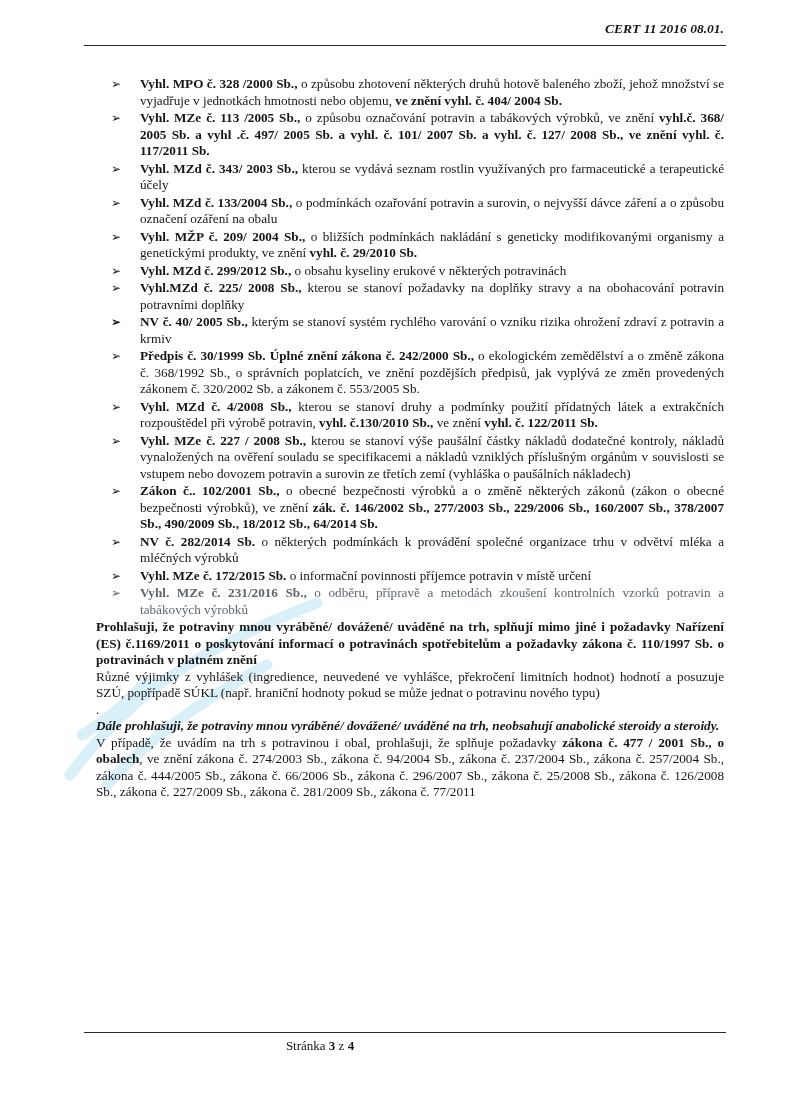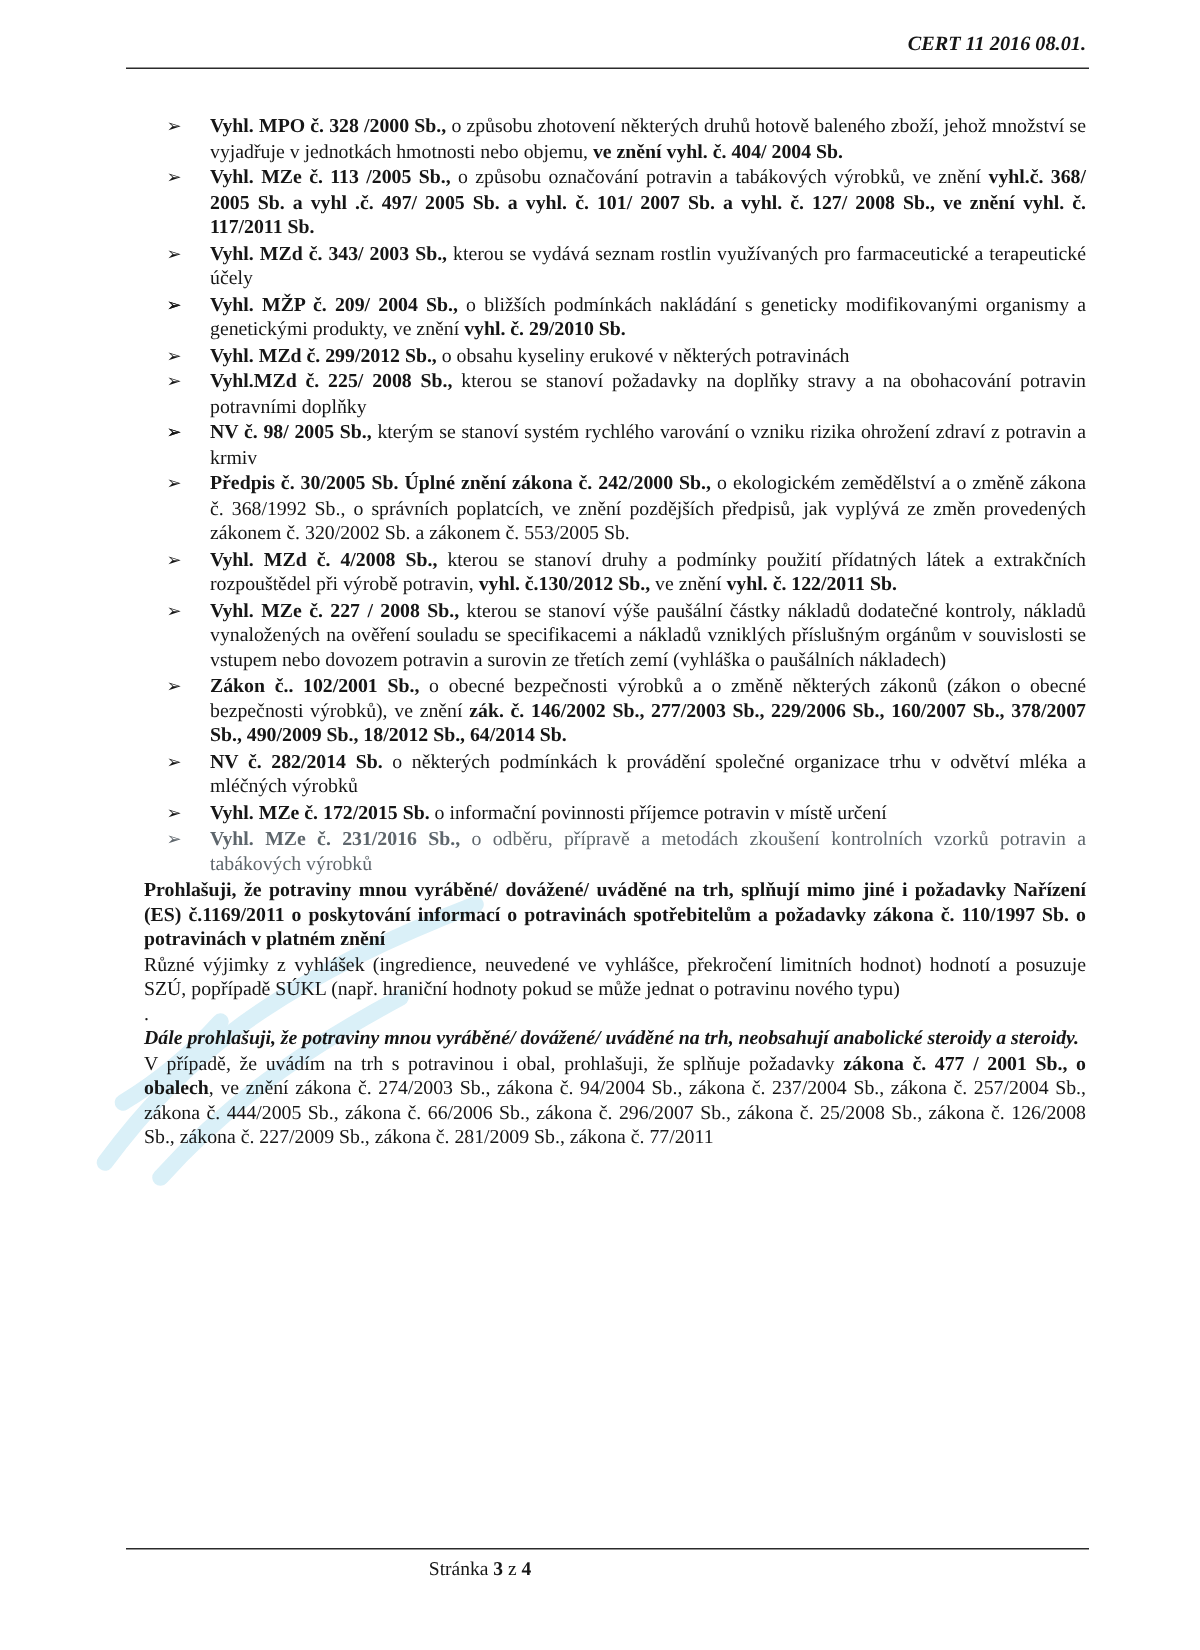--- a/index.html
+++ b/index.html
@@ -61,28 +61,28 @@
       <path d="M55,200 C 100,150 150,115 215,80"></path>
       <path d="M30,150 C 55,135 75,118 95,96"></path>
     </g>
   </svg>
 
   <div class="content">
     <ul class="reglist">
         <li><span class="bullet">➢</span><span><span class="b">Vyhl. MPO č. 328 /2000 Sb.,</span><span> o způsobu zhotovení některých druhů hotově baleného zboží, jehož množství se vyjadřuje v jednotkách hmotnosti nebo objemu, </span><span class="b">ve znění vyhl. č. 404/ 2004 Sb.</span></span></li>
         <li><span class="bullet">➢</span><span><span class="b">Vyhl. MZe č. 113 /2005 Sb.,</span><span> o způsobu označování potravin a tabákových výrobků, ve znění </span><span class="b">vyhl.č. 368/ 2005 Sb. a vyhl .č. 497/ 2005 Sb. a vyhl. č. 101/ 2007 Sb. a vyhl. č. 127/ 2008 Sb., ve znění vyhl. č. 117/2011 Sb.</span></span></li>
         <li><span class="bullet">➢</span><span><span class="b">Vyhl. MZd č. 343/ 2003 Sb.,</span><span> kterou se vydává seznam rostlin využívaných pro farmaceutické a terapeutické účely</span></span></li>
-        <li><span class="bullet">➢</span></li>
+        <li><span class="bullet">➢</span><span><span class="b">Vyhl. MZd č. 133/2004 Sb.,</span><span> o podmínkách ozařování potravin a surovin, o nejvyšší dávce záření a o způsobu označení ozáření na obalu</span></span></li>
         <li><span class="bullet">➢</span><span><span class="b">Vyhl. MŽP č. 209/ 2004 Sb.,</span><span> o bližších podmínkách nakládání s geneticky modifikovanými organismy a genetickými produkty, ve znění </span><span class="b">vyhl. č. 29/2010 Sb.</span></span></li>
         <li><span class="bullet">➢</span><span><span class="b">Vyhl. MZd č. 299/2012 Sb.,</span><span> o obsahu kyseliny erukové v některých potravinách</span></span></li>
         <li><span class="bullet">➢</span><span><span class="b">Vyhl.MZd č. 225/ 2008 Sb.,</span><span> kterou se stanoví požadavky na doplňky stravy a na obohacování potravin potravními doplňky</span></span></li>
         <li><span class="bullet">➢</span></li>
-        <li><span class="bullet">➢</span><span><span class="b">NV č. 98/ 2005 Sb.,</span><span> kterým se stanoví systém rychlého varování o vzniku rizika ohrožení zdraví z potravin a krmiv</span></span></li>
-        <li><span class="bullet">➢</span><span><span class="b">Předpis č. 30/2005 Sb. Úplné znění zákona č. 242/2000 Sb.,</span><span> o ekologickém zemědělství a o změně zákona č. 368/1992 Sb., o správních poplatcích, ve znění pozdějších předpisů, jak vyplývá ze změn provedených zákonem č. 320/2002 Sb. a zákonem č. 553/2005 Sb.</span></span></li>
-        <li><span class="bullet">➢</span><span><span class="b">Vyhl. MZd č. 4/2008 Sb.,</span><span> kterou se stanoví druhy a podmínky použití přídatných látek a extrakčních rozpouštědel při výrobě potravin, </span><span class="b">vyhl. č.130/2012 Sb.,</span><span> ve znění </span><span class="b">vyhl. č. 122/2011 Sb.</span></span></li>
+        <li><span class="bullet">➢</span><span><span class="b">NV č. 40/ 2005 Sb.,</span><span> kterým se stanoví systém rychlého varování o vzniku rizika ohrožení zdraví z potravin a krmiv</span></span></li>
+        <li><span class="bullet">➢</span><span><span class="b">Předpis č. 30/1999 Sb. Úplné znění zákona č. 242/2000 Sb.,</span><span> o ekologickém zemědělství a o změně zákona č. 368/1992 Sb., o správních poplatcích, ve znění pozdějších předpisů, jak vyplývá ze změn provedených zákonem č. 320/2002 Sb. a zákonem č. 553/2005 Sb.</span></span></li>
+        <li><span class="bullet">➢</span><span><span class="b">Vyhl. MZd č. 4/2008 Sb.,</span><span> kterou se stanoví druhy a podmínky použití přídatných látek a extrakčních rozpouštědel při výrobě potravin, </span><span class="b">vyhl. č.130/2010 Sb.,</span><span> ve znění </span><span class="b">vyhl. č. 122/2011 Sb.</span></span></li>
         <li><span class="bullet">➢</span><span><span class="b">Vyhl. MZe č. 227 / 2008 Sb.,</span><span> kterou se stanoví výše paušální částky nákladů dodatečné kontroly, nákladů vynaložených na ověření souladu se specifikacemi a nákladů vzniklých příslušným orgánům v souvislosti se vstupem nebo dovozem potravin a surovin ze třetích zemí (vyhláška o paušálních nákladech)</span></span></li>
         <li><span class="bullet">➢</span><span><span class="b">Zákon č.. 102/2001 Sb.,</span><span> o obecné bezpečnosti výrobků a o změně některých zákonů (zákon o obecné bezpečnosti výrobků), ve znění </span><span class="b">zák. č. 146/2002 Sb., 277/2003 Sb., 229/2006 Sb., 160/2007 Sb., 378/2007 Sb., 490/2009 Sb., 18/2012 Sb., 64/2014 Sb.</span></span></li>
         <li><span class="bullet">➢</span><span><span class="b">NV č. 282/2014 Sb.</span><span> o některých podmínkách k provádění společné organizace trhu v odvětví mléka a mléčných výrobků</span></span></li>
         <li><span class="bullet">➢</span><span><span class="b">Vyhl. MZe č. 172/2015 Sb.</span><span> o informační povinnosti příjemce potravin v místě určení</span></span></li>
         <li class="muted"><span class="bullet">➢</span><span><span class="b">Vyhl. MZe č. 231/2016 Sb.,</span><span> o odběru, přípravě a metodách zkoušení kontrolních vzorků potravin a tabákových výrobků</span></span></li>
       </ul>
 
     <p class="para p1"><span class="b">Prohlašuji, že potraviny mnou vyráběné/ dovážené/ uváděné na trh, splňují mimo jiné i požadavky Nařízení (ES) č.1169/2011 o poskytování informací o potravinách spotřebitelům a požadavky zákona č. 110/1997 Sb. o potravinách v platném znění</span></p>
     <p class="para p2"><span>Různé výjimky z vyhlášek (ingredience, neuvedené ve vyhlášce, překročení limitních hodnot) hodnotí a posuzuje SZÚ, popřípadě SÚKL (např. hraniční hodnoty pokud se může jednat o potravinu nového typu)</span></p>
     <p class="para p3"><span>.</span></p>

